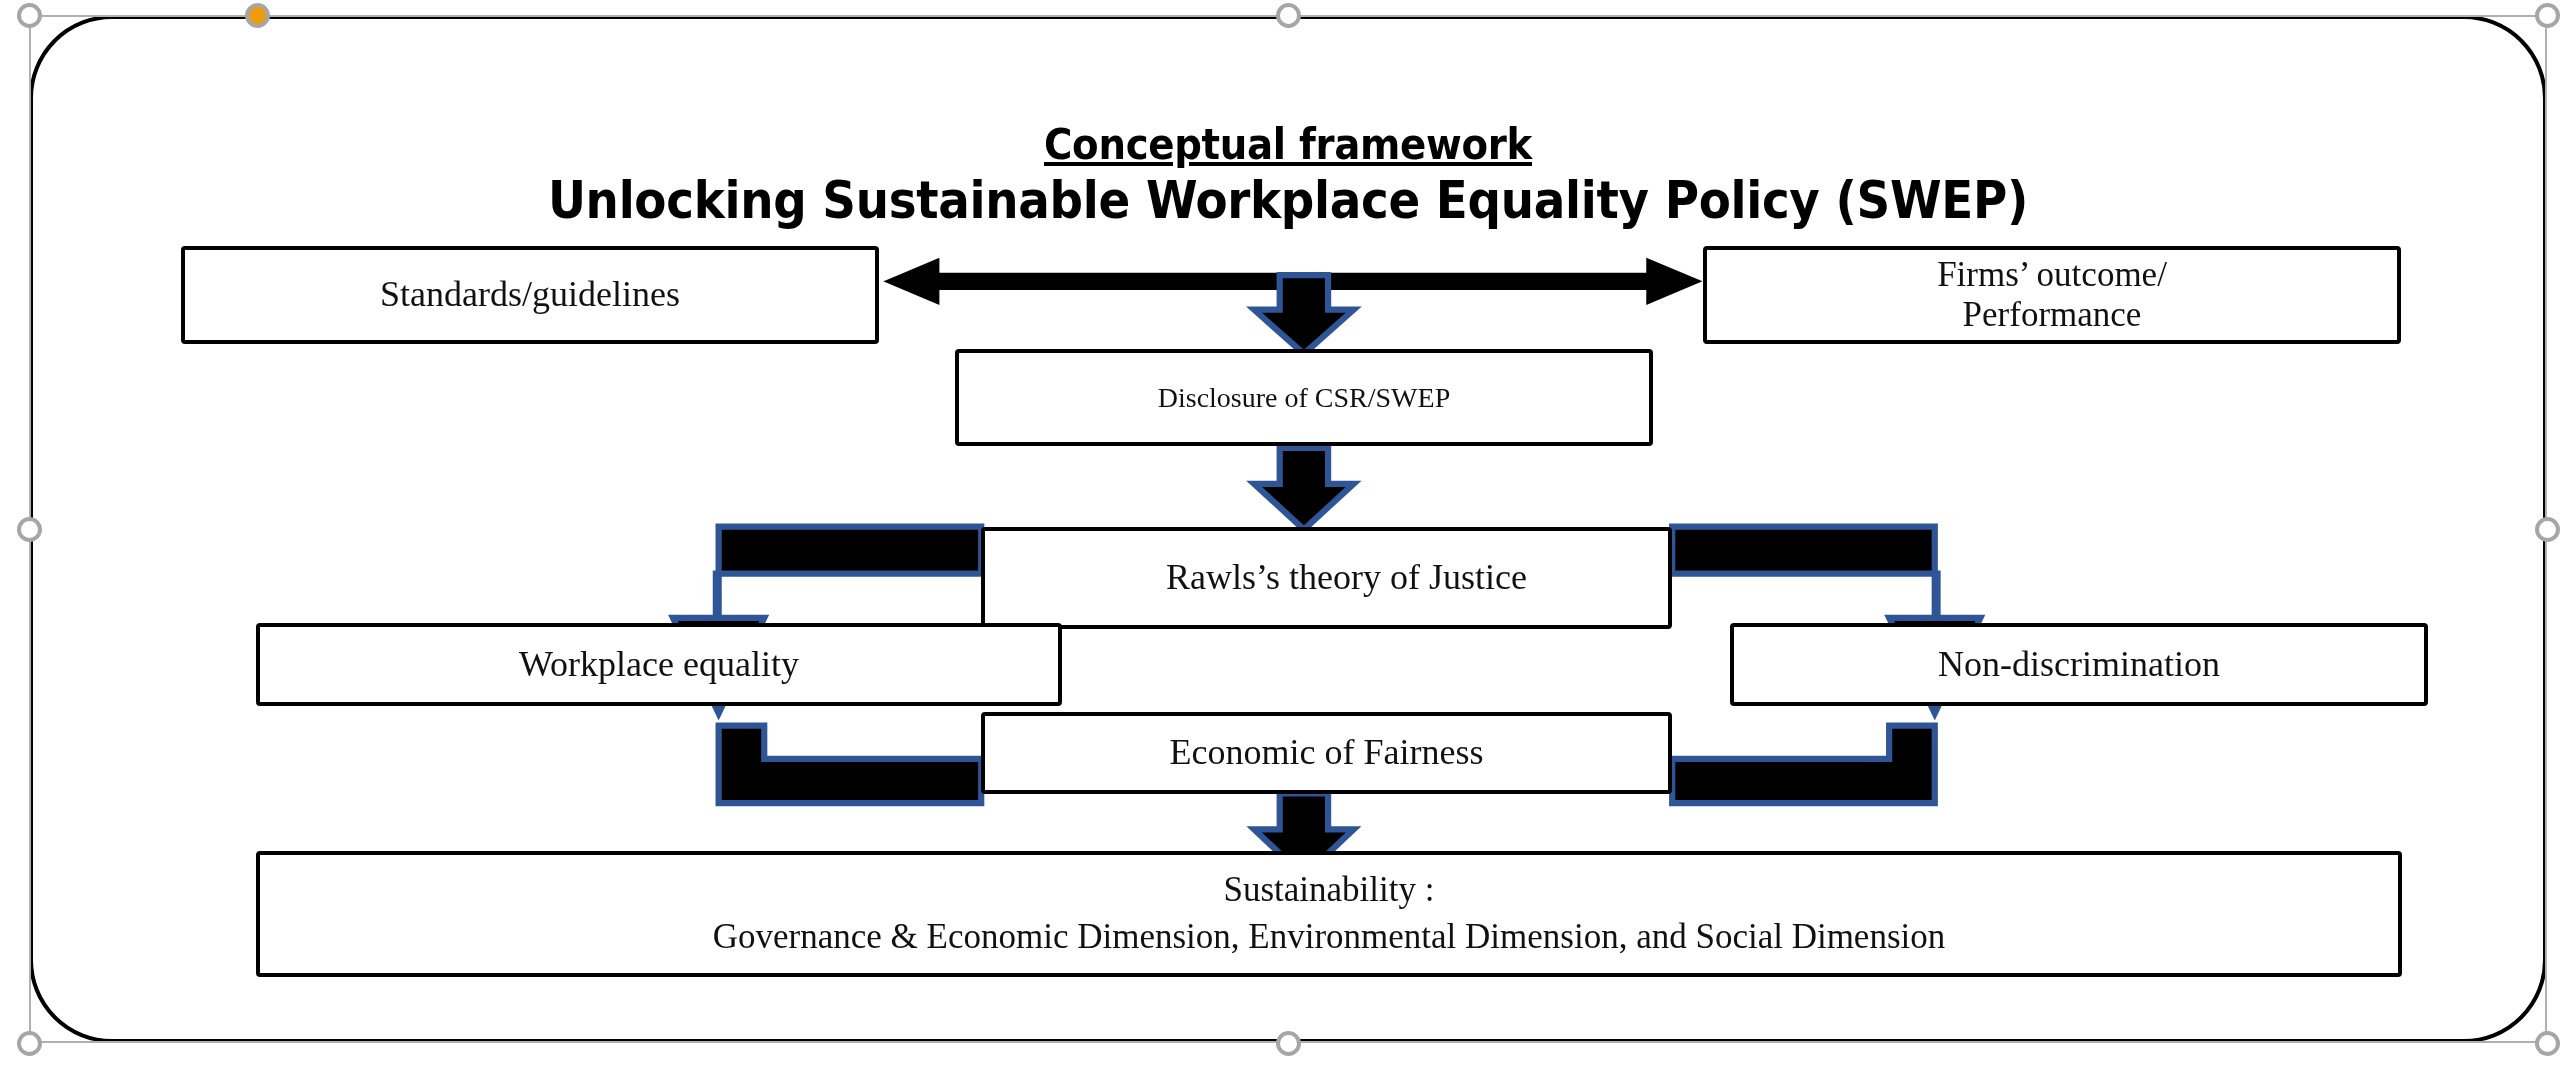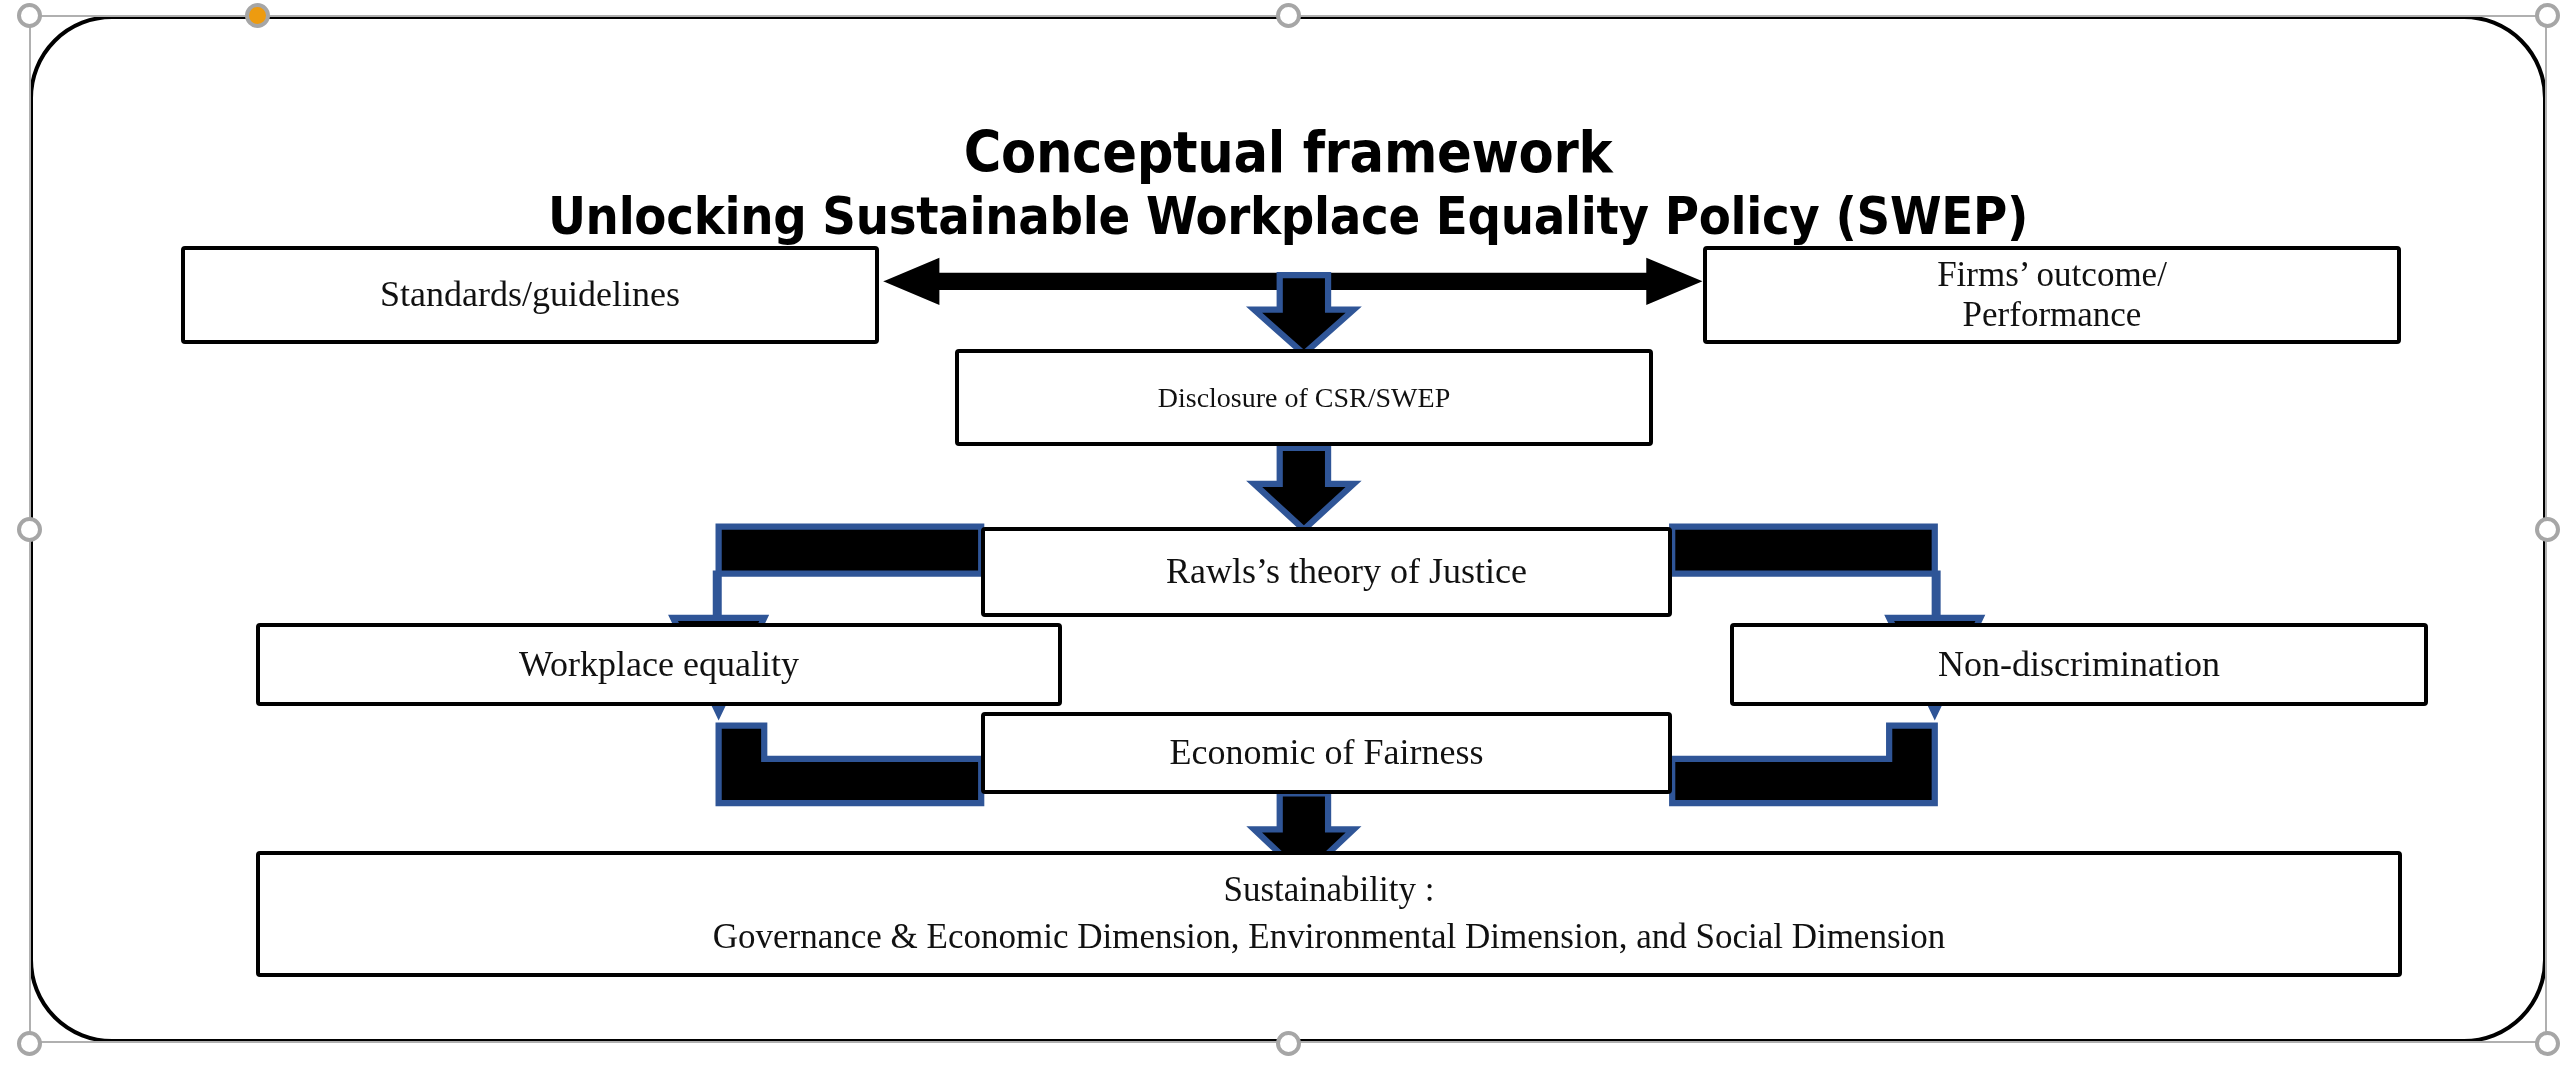--- a/index.html
+++ b/index.html
@@ -15,34 +15,34 @@
   .sel-handle.adj{background:#ED9B10;border-color:#a6a6a6;}
 
   
   .outer-shape{position:absolute;left:29px;top:15px;width:2518px;height:1028px;
                border:4.8px solid #000;border-radius:83px;box-sizing:border-box;background:transparent;}
 
   
   .title{position:absolute;left:0;right:0;top:119px;text-align:center;
          font-family:"DejaVu Sans Condensed","Liberation Sans",sans-serif;
          font-weight:bold;color:#000;line-height:1.18;}
-  .title .l1{display:block;font-size:57px;letter-spacing:-0.3px;}
+  .title .l1{display:block;font-size:43px;letter-spacing:-0.3px;text-decoration:underline;}
   .title .l2{display:block;font-size:52px;letter-spacing:-0.3px;}
 
   
   .nbox{position:absolute;box-sizing:border-box;background:#fff;
         border:4.1px solid #000;border-radius:4px;
         display:flex;align-items:center;justify-content:center;text-align:center;
         font-family:"Liberation Serif",serif;color:#111;line-height:1.14;}
   .nbox span{display:block;padding:0 9.7px;}
 
   #box-standards   {left:181px; top:246px; width:698px;height:98px;font-size:36px;}
   #box-firms       {left:1703px;top:246px; width:698px;height:98px;font-size:35px;}
   #box-disclosure  {left:955px;top:349px; width:698px;height:97px;font-size:28px;}
-  #box-rawls       {left:981px;top:527px; width:691px;height:90px;font-size:36px;padding-left:40px;}
+  #box-rawls       {left:981px;top:527px; width:691px;height:102px;font-size:36px;padding-left:40px;}
   #box-workplace   {left:256px; top:623px; width:806px;height:83px;font-size:36px;}
   #box-nondisc     {left:1730px;top:623px; width:698px;height:83px;font-size:36px;}
   #box-fairness    {left:981px;top:712px;width:691px;height:82px;font-size:36px;}
   #box-sustain     {left:256px; top:851px;width:2146px;height:126px;font-size:35px;}
   #box-sustain span{line-height:1.34;}
 
   
   #arrows{position:absolute;left:0;top:0;width:2576px;height:1072px;pointer-events:none;}
 </style>
 </head>

